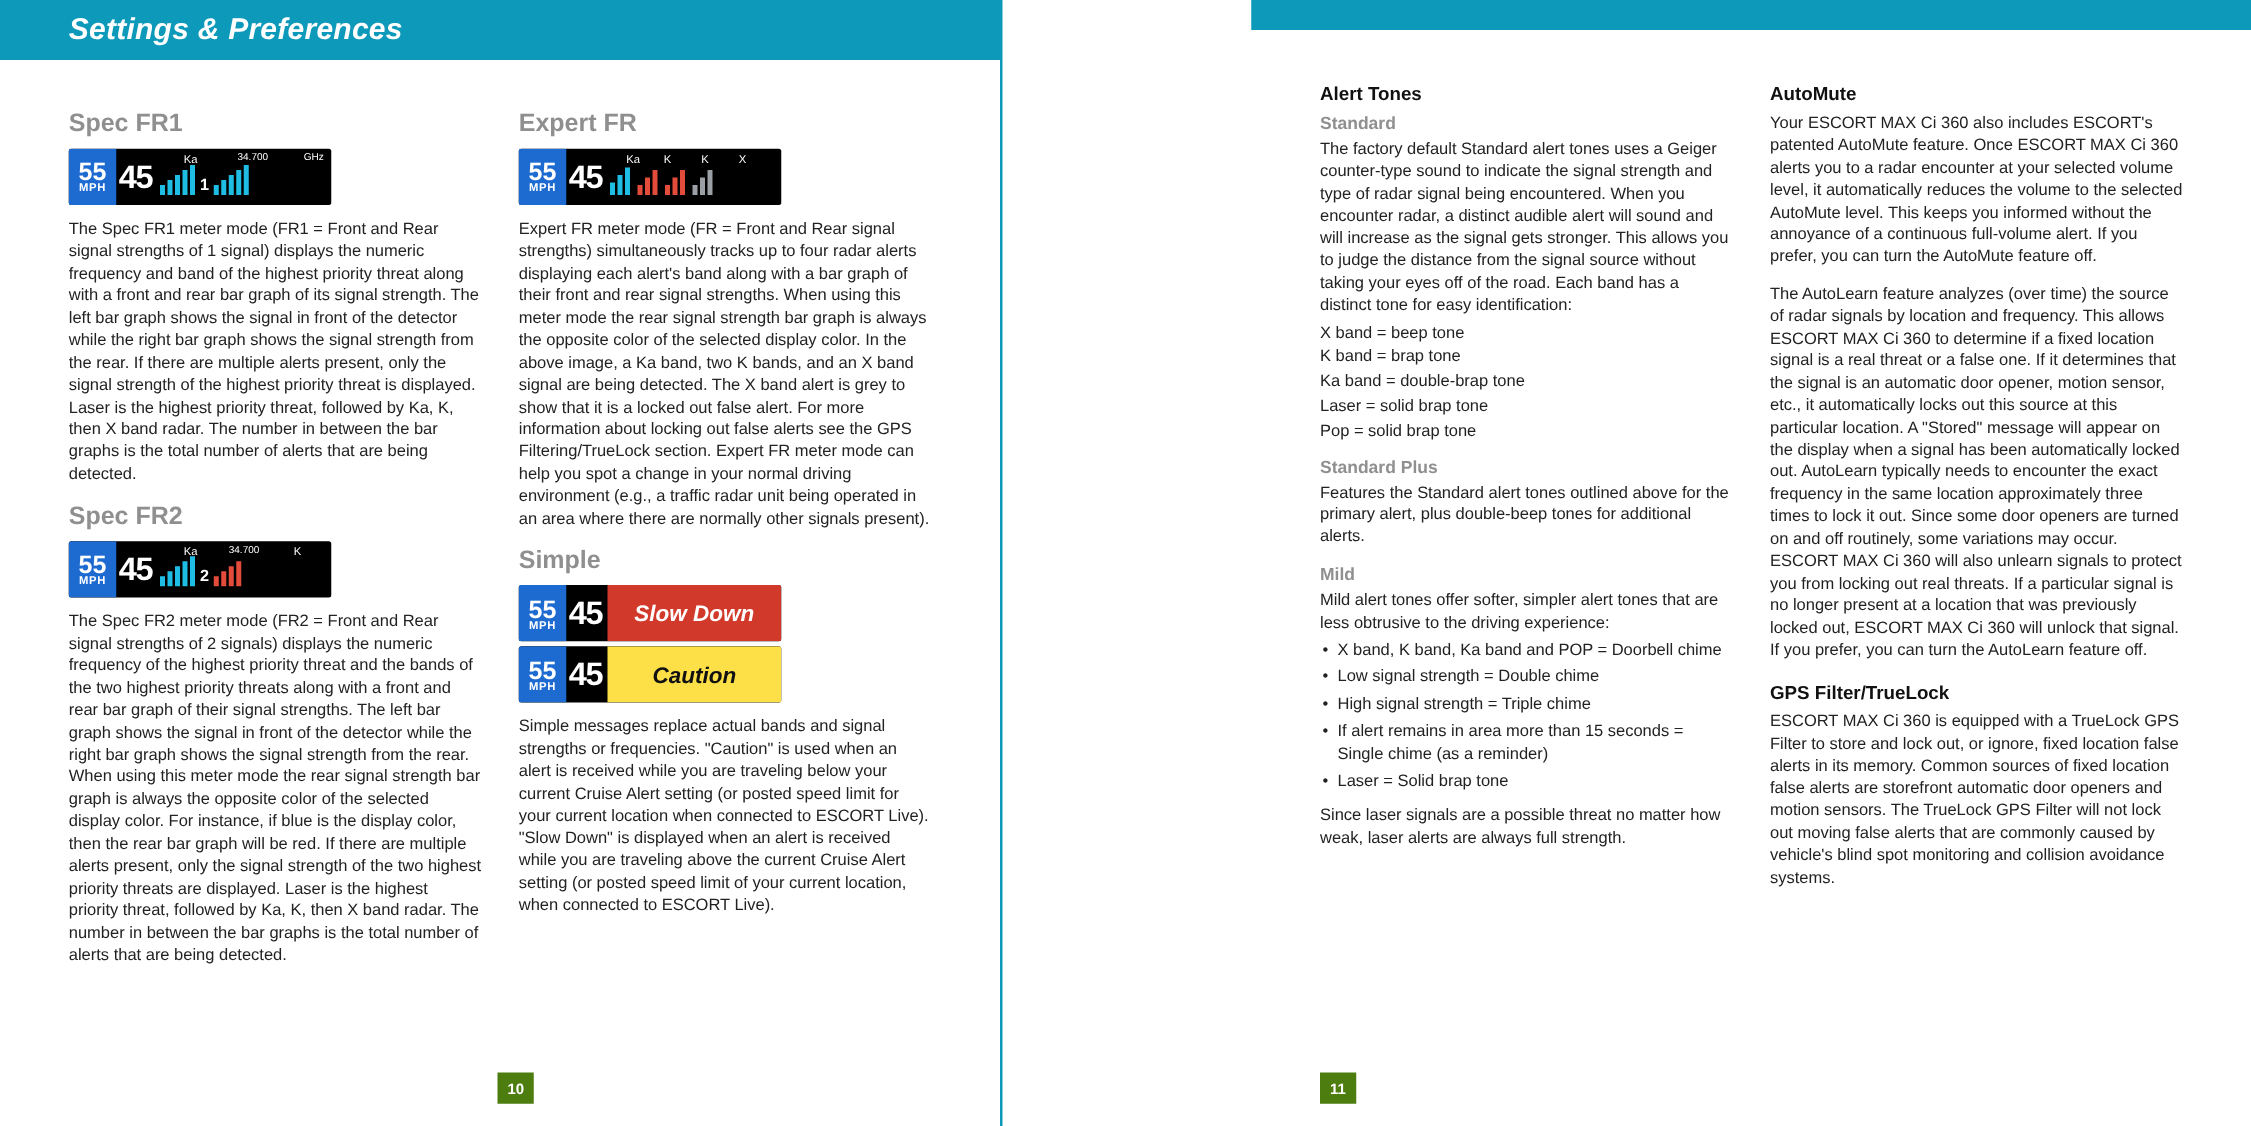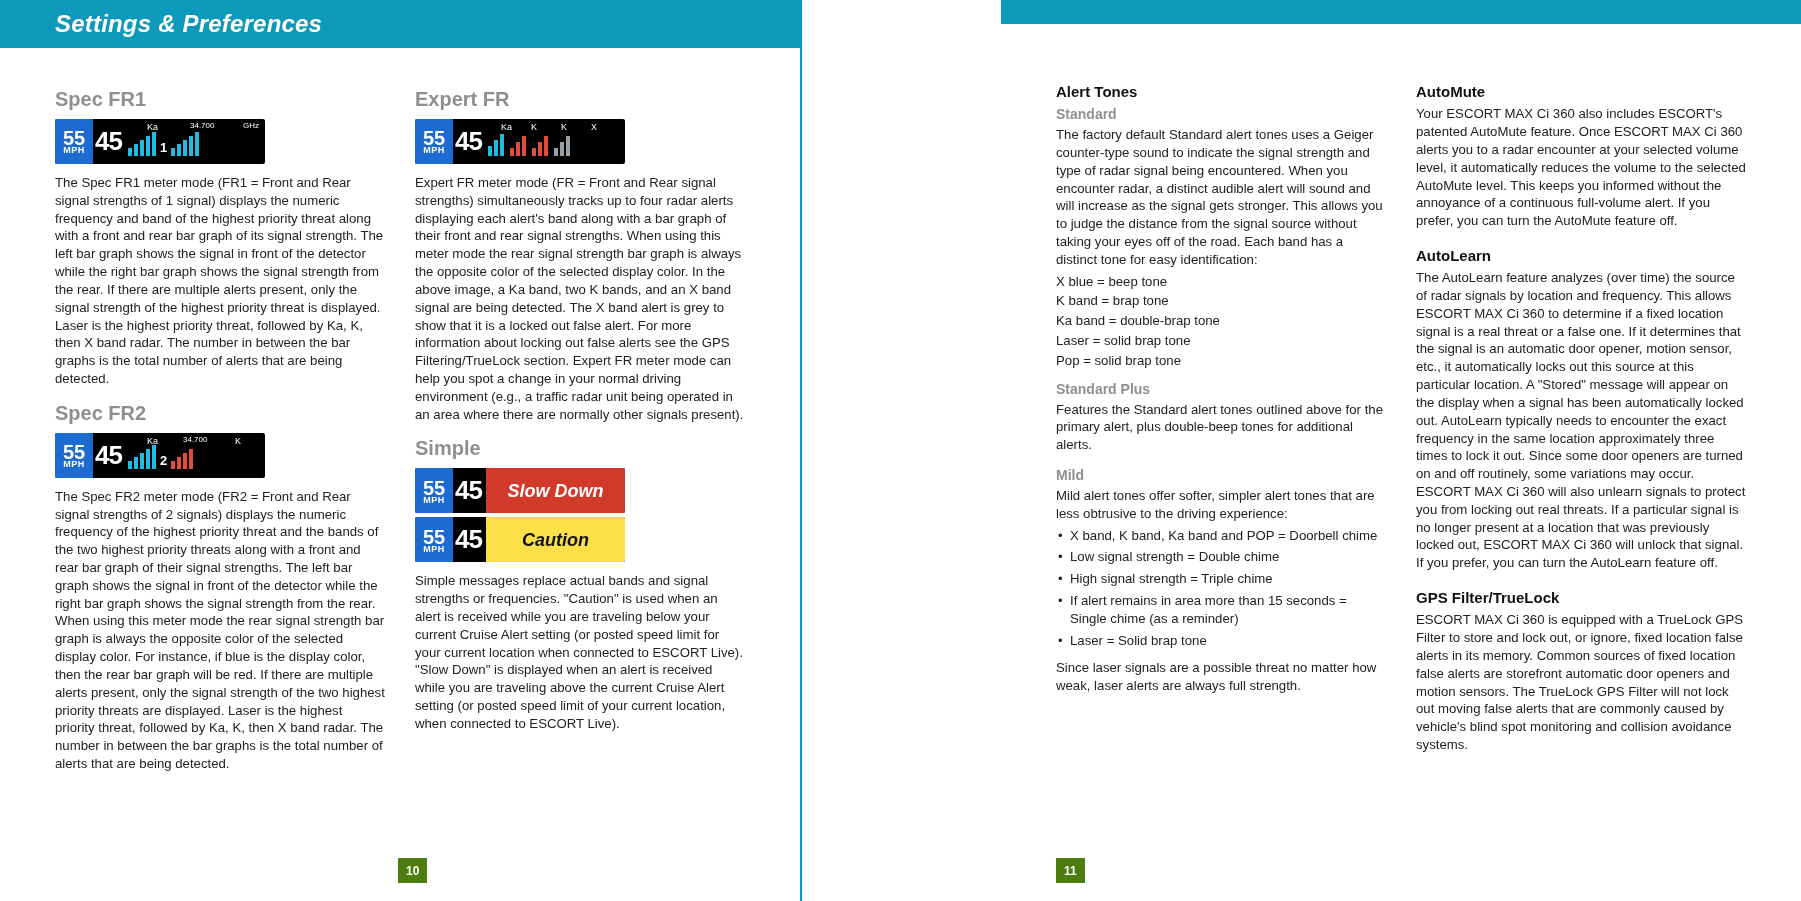--- a/index.html
+++ b/index.html
@@ -167,27 +167,27 @@
         <p>Simple messages replace actual bands and signal strengths or frequencies. "Caution" is used when an alert is received while you are traveling below your current Cruise Alert setting (or posted speed limit for your current location when connected to ESCORT Live). "Slow Down" is displayed when an alert is received while you are traveling above the current Cruise Alert setting (or posted speed limit of your current location, when connected to ESCORT Live).</p>
       </div>
     </div>
     <div class="footer-num left">10</div>
   </div>
 
   <div class="divider"></div>
 
   <div class="page">
     <div class="header-bar right"></div>
-    <div class="page-body" style="padding-top:58px;">
+    <div class="page-body" style="padding-top:42px;">
 
       <div class="col">
         <div class="h-bold">Alert Tones</div>
         <div class="sub-h2" style="margin-top:2px;">Standard</div>
         <p class="tight">The factory default Standard alert tones uses a Geiger counter-type sound to indicate the signal strength and type of radar signal being encountered. When you encounter radar, a distinct audible alert will sound and will increase as the signal gets stronger. This allows you to judge the distance from the signal source without taking your eyes off of the road. Each band has a distinct tone for easy identification:</p>
-        <div class="band-line">X blue = beep tone</div>
+        <div class="band-line">X band = beep tone</div>
         <div class="band-line">K band = brap tone</div>
         <div class="band-line">Ka band = double-brap tone</div>
         <div class="band-line">Laser = solid brap tone</div>
         <div class="band-line" style="margin-bottom:10px;">Pop = solid brap tone</div>
 
         <div class="sub-h2">Standard Plus</div>
         <p>Features the Standard alert tones outlined above for the primary alert, plus double-beep tones for additional alerts.</p>
 
         <div class="sub-h2">Mild</div>
         <p class="tight">Mild alert tones offer softer, simpler alert tones that are less obtrusive to the driving experience:</p>
@@ -198,21 +198,20 @@
           <li>If alert remains in area more than 15 seconds = Single chime (as a reminder)</li>
           <li>Laser = Solid brap tone</li>
         </ul>
         <p>Since laser signals are a possible threat no matter how weak, laser alerts are always full strength.</p>
       </div>
 
       <div class="col">
         <div class="h-bold">AutoMute</div>
         <p>Your ESCORT MAX Ci 360 also includes ESCORT's patented AutoMute feature. Once ESCORT MAX Ci 360 alerts you to a radar encounter at your selected volume level, it automatically reduces the volume to the selected AutoMute level. This keeps you informed without the annoyance of a continuous full-volume alert. If you prefer, you can turn the AutoMute feature off.</p>
 
-        <div class="h-bold topgap">AutoLearn</div>
         <p>The AutoLearn feature analyzes (over time) the source of radar signals by location and frequency. This allows ESCORT MAX Ci 360 to determine if a fixed location signal is a real threat or a false one. If it determines that the signal is an automatic door opener, motion sensor, etc., it automatically locks out this source at this particular location. A "Stored" message will appear on the display when a signal has been automatically locked out. AutoLearn typically needs to encounter the exact frequency in the same location approximately three times to lock it out. Since some door openers are turned on and off routinely, some variations may occur. ESCORT MAX Ci 360 will also unlearn signals to protect you from locking out real threats. If a particular signal is no longer present at a location that was previously locked out, ESCORT MAX Ci 360 will unlock that signal. If you prefer, you can turn the AutoLearn feature off.</p>
 
         <div class="h-bold topgap">GPS Filter/TrueLock</div>
         <p>ESCORT MAX Ci 360 is equipped with a TrueLock GPS Filter to store and lock out, or ignore, fixed location false alerts in its memory. Common sources of fixed location false alerts are storefront automatic door openers and motion sensors. The TrueLock GPS Filter will not lock out moving false alerts that are commonly caused by vehicle's blind spot monitoring and collision avoidance systems.</p>
       </div>
     </div>
     <div class="footer-num right">11</div>
   </div>
 </div>
 

